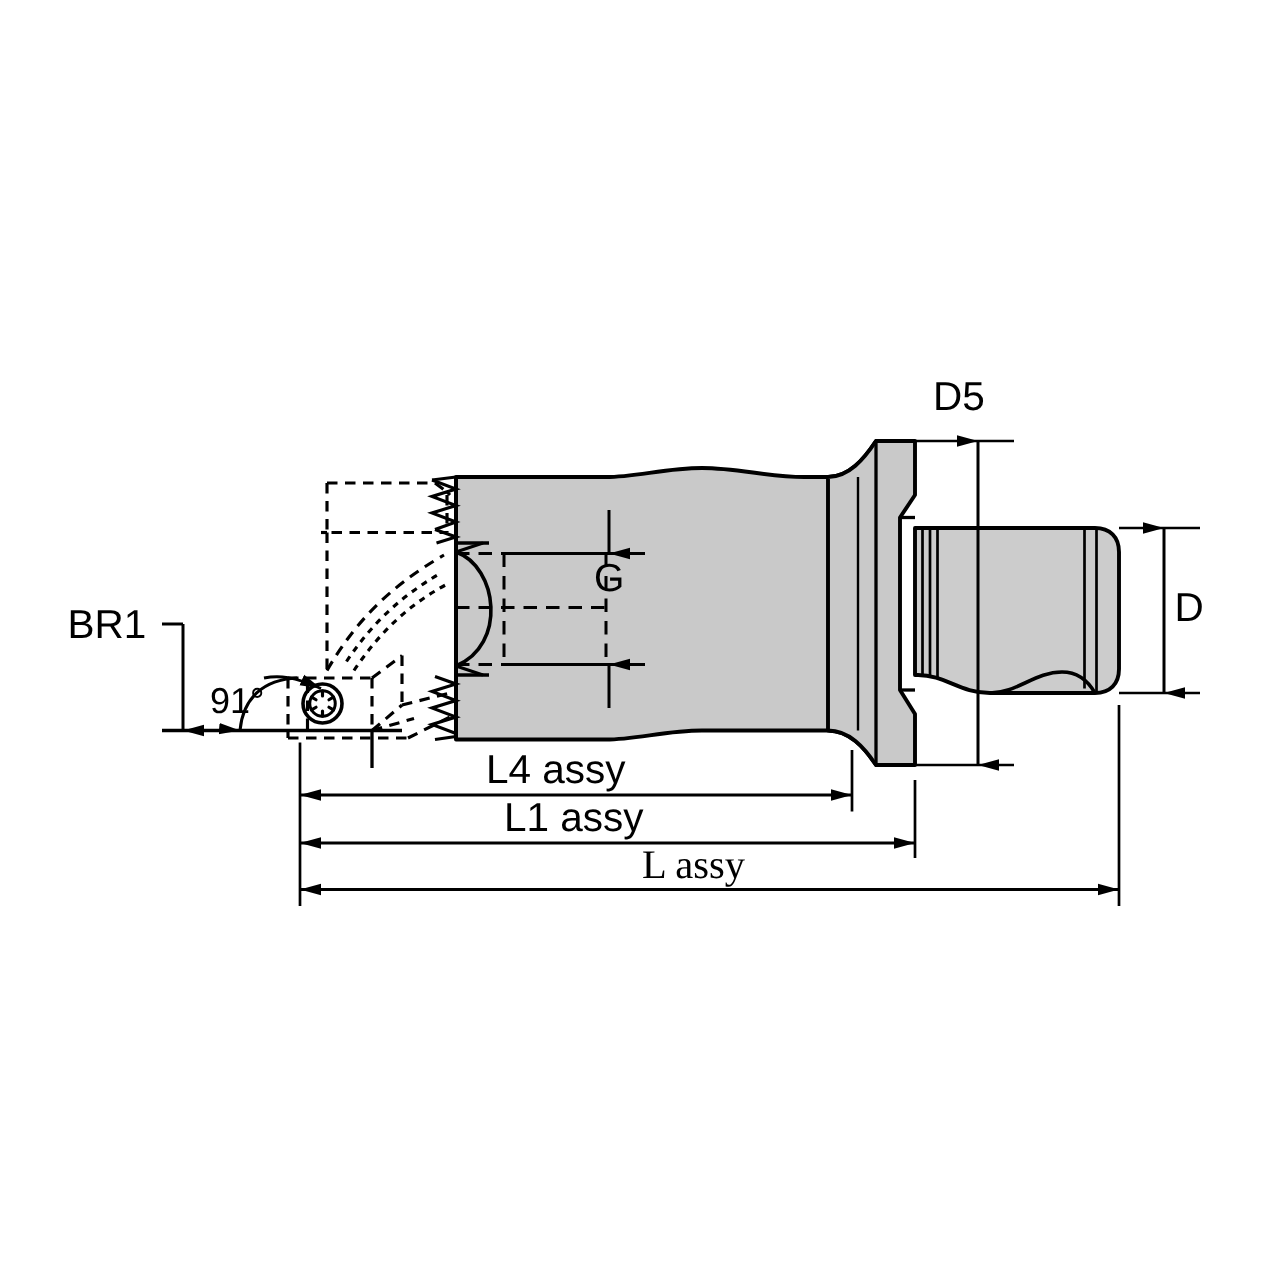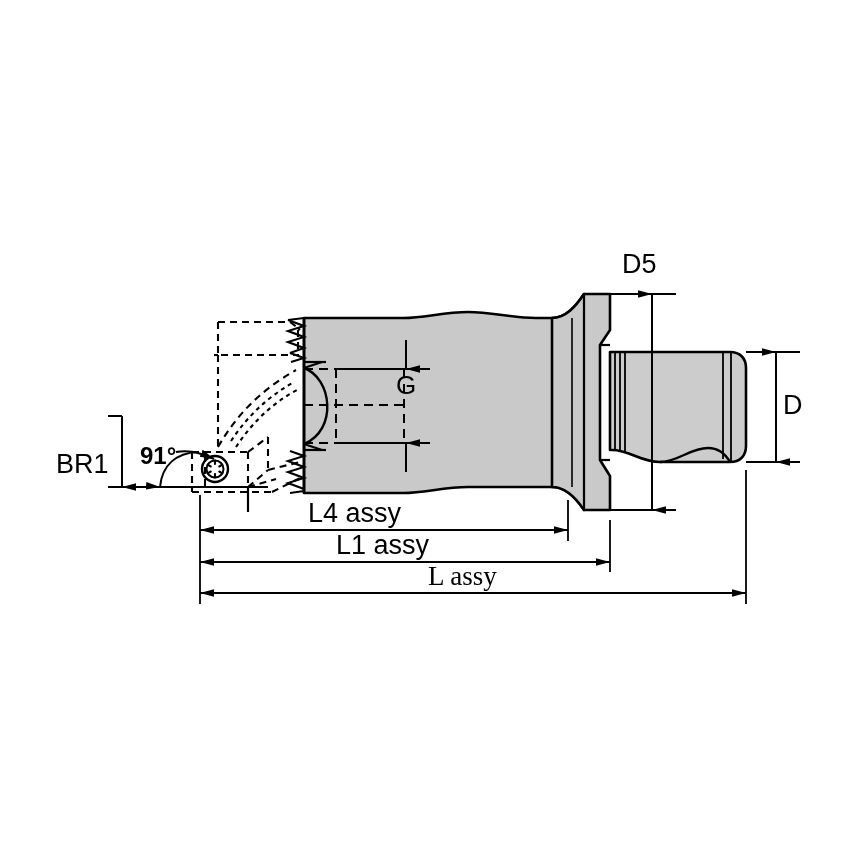--- a/index.html
+++ b/index.html
@@ -238,29 +238,29 @@
 
     <g stroke="#000" stroke-width="2" fill="none">
       <line x1="200" y1="562" x2="610" y2="562" marker-start="url(#arrL)" marker-end="url(#arrR)"></line>
     </g>
 
     <g stroke="#000" stroke-width="2" fill="none">
       <line x1="200" y1="593" x2="746" y2="593" marker-start="url(#arrL)" marker-end="url(#arrR)"></line>
     </g>
   </svg>
 
-  <div class="dim-label lbl-lg" style="left:56px; top:403px;margin-top:48px;">BR1</div>
-
-  <div class="dim-label lbl-sm" style="left:140px; top:444px;font-weight:bold;">91°</div>
+  <div class="dim-label lbl-lg" style="left:45px; top:403px;">BR1</div>
+
+  <div class="dim-label lbl-sm" style="left:140px; top:456px;">91°</div>
 
   <div class="dim-label lbl-md" style="left:396px; top:372px;">G</div>
 
   <div class="dim-label lbl-lg" style="left:622px; top:251px;">D5</div>
 
   <div class="dim-label lbl-lg" style="left:783px; top:392px;">D</div>
 
-  <div class="dim-label lbl-lg" style="left:308px; top:500px;">L4 assy</div>
+  <div class="dim-label lbl-lg" style="left:324px; top:500px;">L4 assy</div>
 
   <div class="dim-label lbl-lg" style="left:336px; top:532px;">L1 assy</div>
 
   <div class="dim-label lbl-lg" style="left:428px; top:563px;font-family:Liberation Serif, serif;">L assy</div>
 
 </div>
 
 </body></html>

